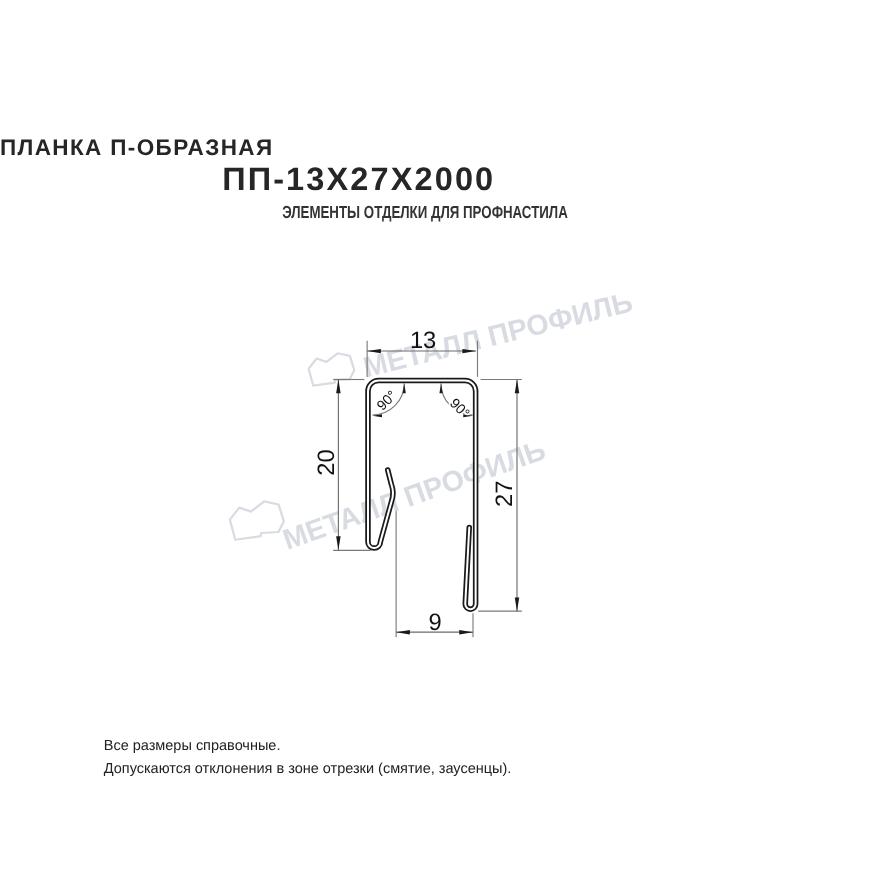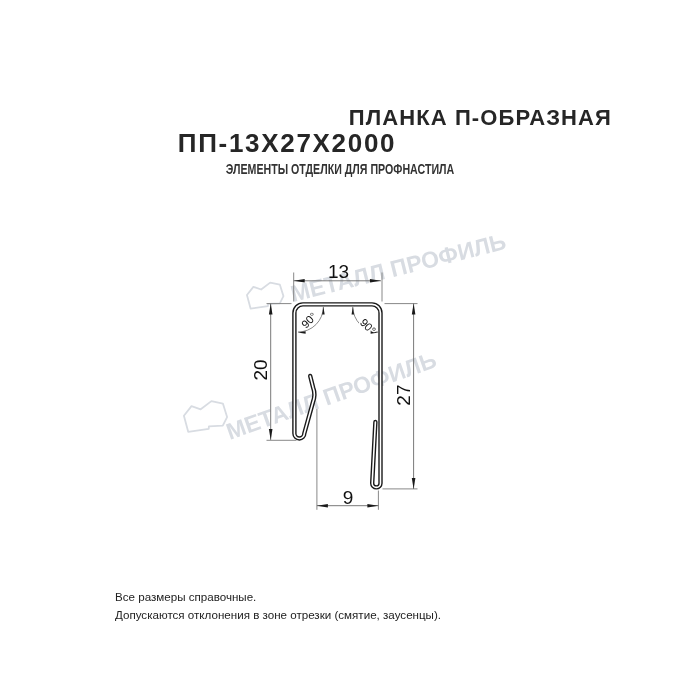--- a/index.html
+++ b/index.html
@@ -1,25 +1,25 @@
 <!DOCTYPE html>
 <html><head>
 <meta charset="utf-8">
 <style>
   html,body{margin:0;padding:0;background:#fff;}
   .page{position:relative;width:700px;height:700px;background:#fff;overflow:hidden;
         font-family:"Liberation Sans",sans-serif;}
-  .t1{position:absolute;left:0;top:104.5px;width:612px;text-align:right;
-      font-weight:700;font-size:22px;line-height:26px;color:#262626;letter-spacing:1.1px;}
+  .t1{position:absolute;left:0;top:104.5px;width:612px;text-align:left;
+      font-weight:700;font-size:18px;line-height:26px;color:#262626;letter-spacing:1.1px;}
   .t2{position:absolute;left:0;top:129.8px;width:574px;text-align:center;
       font-weight:700;font-size:26px;line-height:26px;color:#262626;letter-spacing:1.7px;}
   .sub{position:absolute;left:0;top:161.8px;width:680px;text-align:center;
       font-weight:700;font-size:14px;line-height:14px;color:#333;letter-spacing:0px;
       transform:scaleX(0.76);}
-  .notes{position:absolute;left:83px;top:588.4px;font-size:11.6px;color:#222;line-height:17.5px;margin-left:32px;}
+  .notes{position:absolute;left:83px;top:588.4px;font-size:11.6px;color:#222;line-height:17.5px;}
   svg{position:absolute;left:0;top:0;}
 </style>
 </head>
 <body>
 <div class="page">
 
   <div class="t1">ПЛАНКА П-ОБРАЗНАЯ</div>
 
   <div class="t2">ПП-13Х27Х2000</div>
 

